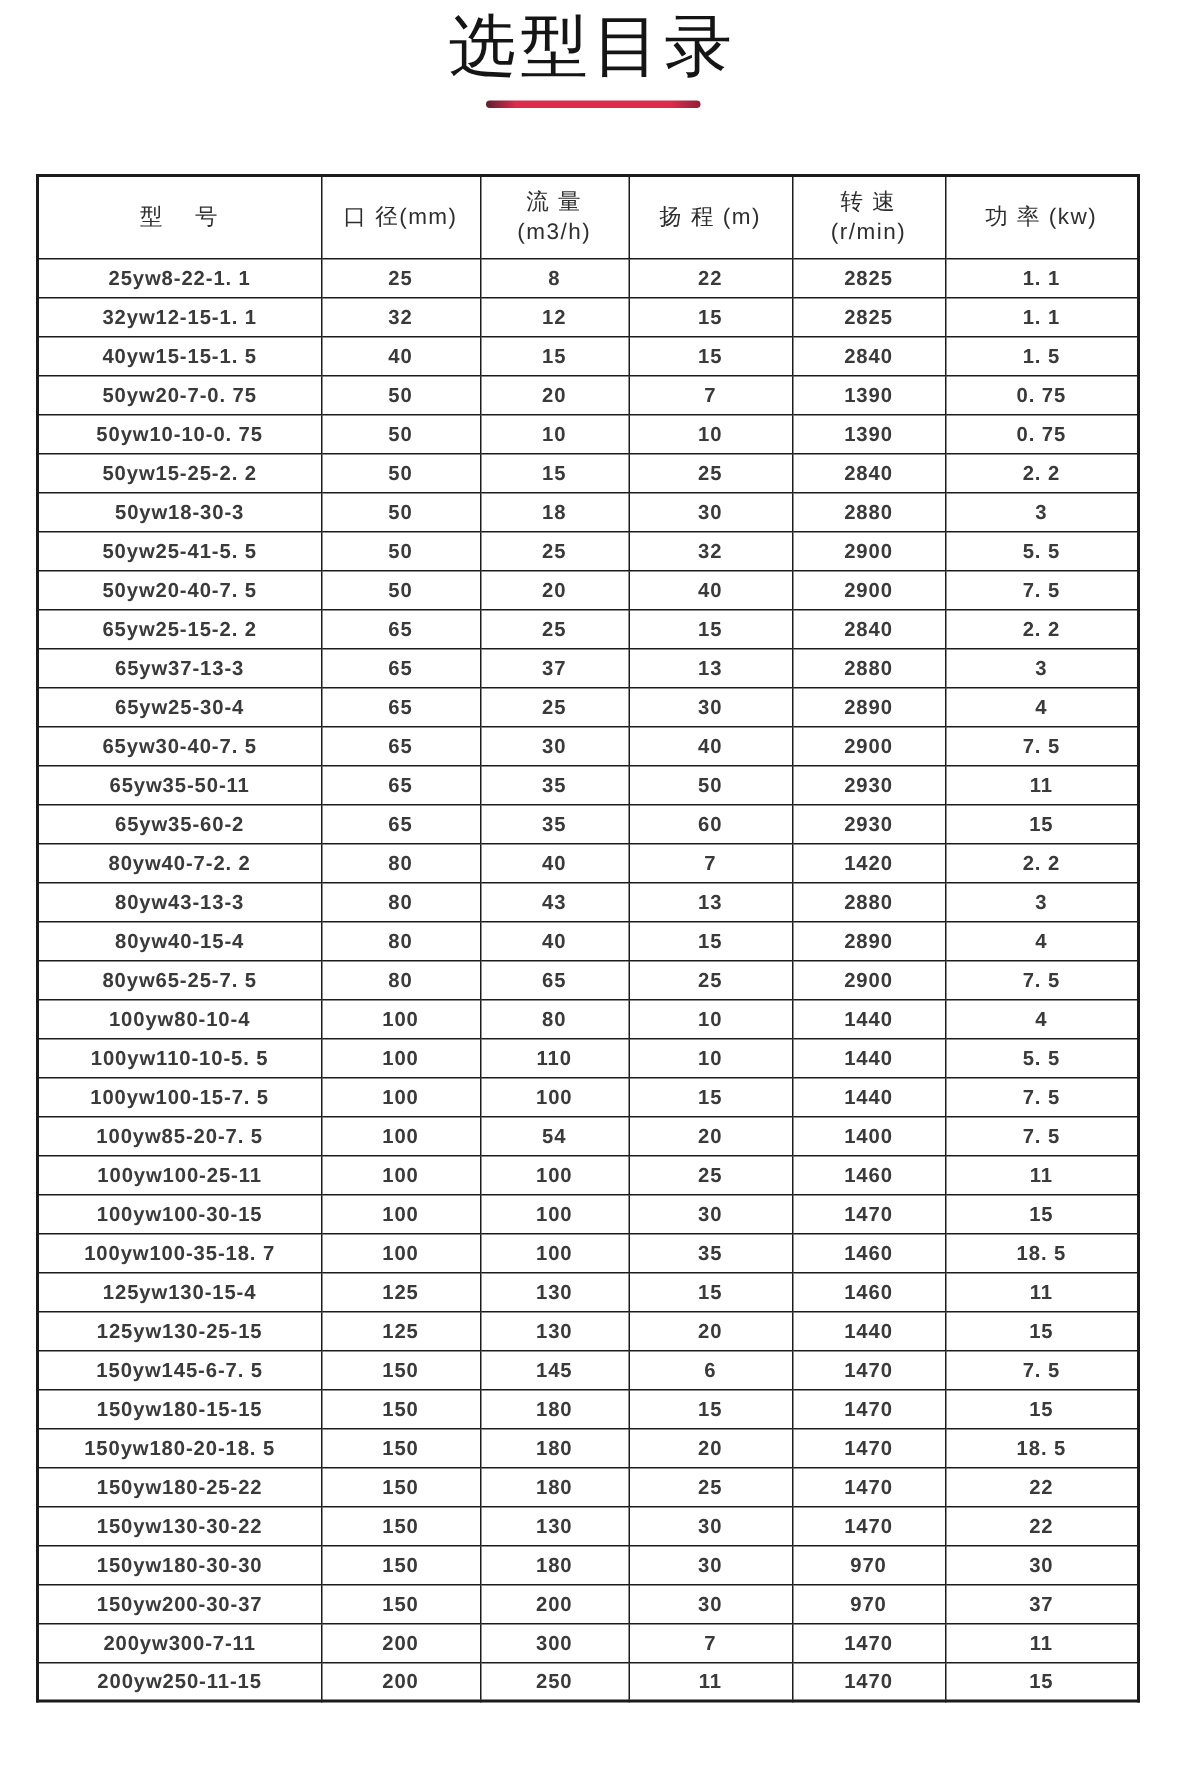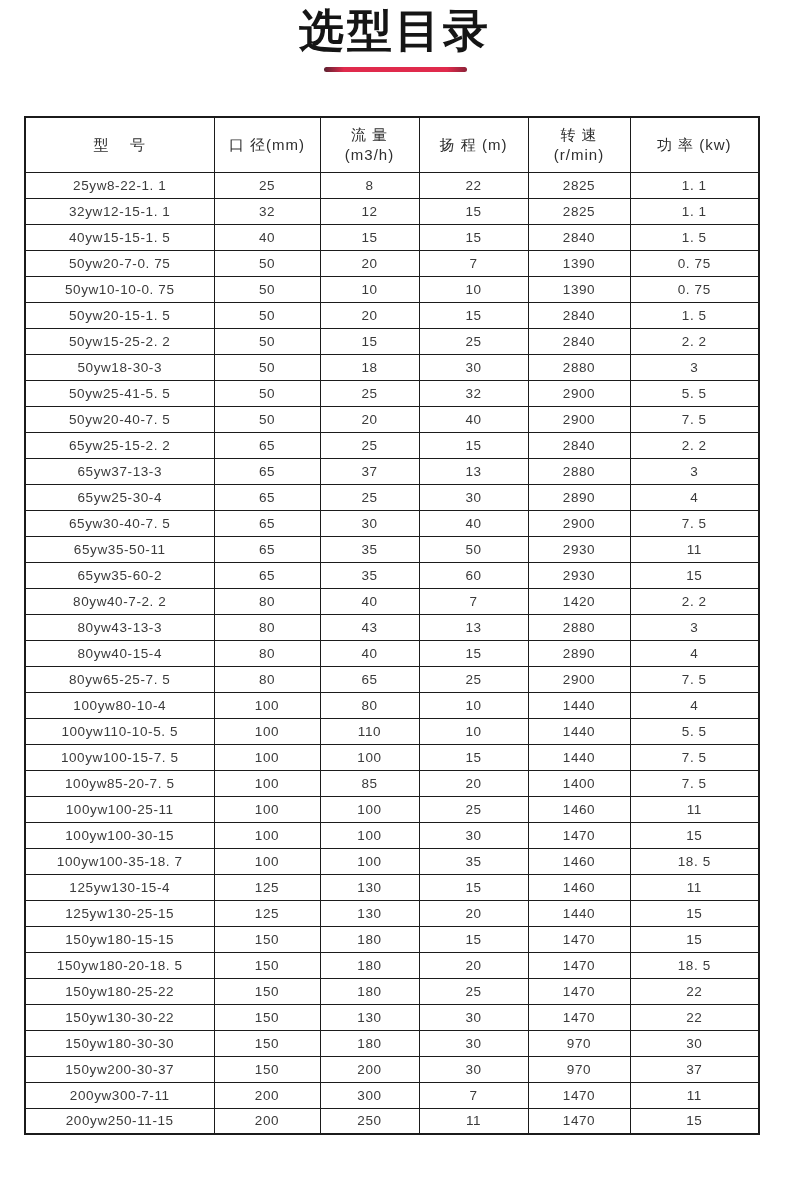--- a/index.html
+++ b/index.html
@@ -12,21 +12,21 @@
     position: relative;
     overflow: hidden;
     font-family: "Liberation Sans", sans-serif;
   }
   .page-title {
     margin: 0;
     padding-top: 2px;
     text-align: center;
     font-size: 45px;
     line-height: 58px;
-    font-weight: 700;
+    font-weight: 400;
     letter-spacing: 3px;
     color: #151515;
     font-family: "Liberation Sans", sans-serif;
   }
   .title-underline {
     width: 143px; height: 5px;
     margin: 7px auto 0 auto;
     border-radius: 3px;
     background: linear-gradient(90deg, #5c2130 0%, var(--accent, #e02a4c) 14%, var(--accent, #e02a4c) 86%, #8c2238 100%);
   }
@@ -47,21 +47,21 @@
   }
   .catalog-table thead tr { height: 55px; }
   .catalog-table th {
     font-weight: 400;
     font-size: 15px;
     line-height: 1.35;
     color: #2e2e2e;
     letter-spacing: 1px;
     white-space: pre-wrap;
   }
-  .catalog-table tbody tr { height: 26px; }
+  .catalog-table tbody tr { height: 26px; font-weight: bold; }
   .catalog-table td {
     font-size: 13.5px;
     color: #3a3a3a;
     letter-spacing: 0.6px;
     white-space: pre;
   }
 </style>
 </head>
 <body style="--accent: #e02a4c;">
 
@@ -124,28 +124,20 @@
       </tr>
       <tr>
         <td>50yw10-10-0. 75</td>
         <td>50</td>
         <td>10</td>
         <td>10</td>
         <td>1390</td>
         <td>0. 75</td>
       </tr>
       <tr>
-        <td>50yw20-15-1. 5</td>
-        <td>50</td>
-        <td>20</td>
-        <td>15</td>
-        <td>2840</td>
-        <td>1. 5</td>
-      </tr>
-      <tr>
         <td>50yw15-25-2. 2</td>
         <td>50</td>
         <td>15</td>
         <td>25</td>
         <td>2840</td>
         <td>2. 2</td>
       </tr>
       <tr>
         <td>50yw18-30-3</td>
         <td>50</td>
@@ -270,21 +262,21 @@
         <td>100yw100-15-7. 5</td>
         <td>100</td>
         <td>100</td>
         <td>15</td>
         <td>1440</td>
         <td>7. 5</td>
       </tr>
       <tr>
         <td>100yw85-20-7. 5</td>
         <td>100</td>
-        <td>85</td>
+        <td>54</td>
         <td>20</td>
         <td>1400</td>
         <td>7. 5</td>
       </tr>
       <tr>
         <td>100yw100-25-11</td>
         <td>100</td>
         <td>100</td>
         <td>25</td>
         <td>1460</td>
@@ -314,20 +306,28 @@
         <td>1460</td>
         <td>11</td>
       </tr>
       <tr>
         <td>125yw130-25-15</td>
         <td>125</td>
         <td>130</td>
         <td>20</td>
         <td>1440</td>
         <td>15</td>
+      </tr>
+      <tr>
+        <td>150yw145-6-7. 5</td>
+        <td>150</td>
+        <td>145</td>
+        <td>6</td>
+        <td>1470</td>
+        <td>7. 5</td>
       </tr>
       <tr>
         <td>150yw180-15-15</td>
         <td>150</td>
         <td>180</td>
         <td>15</td>
         <td>1470</td>
         <td>15</td>
       </tr>
       <tr>

